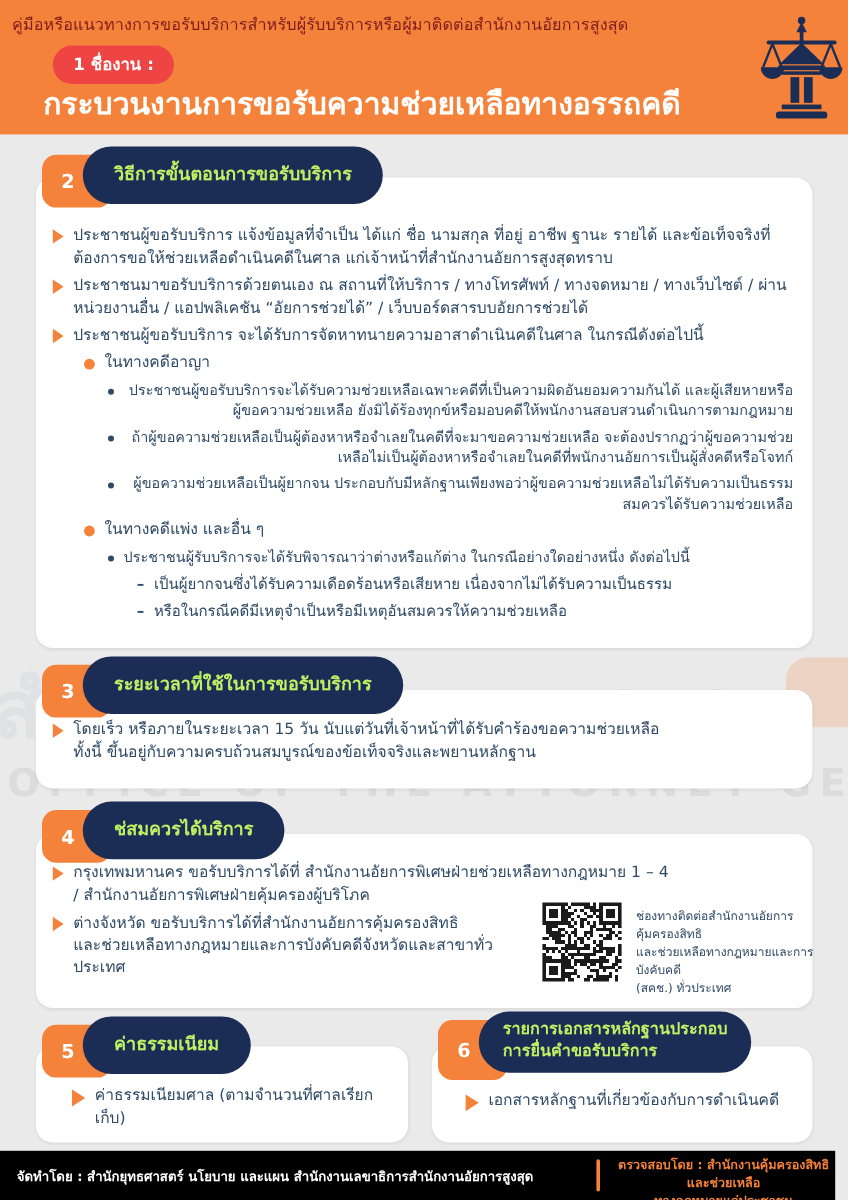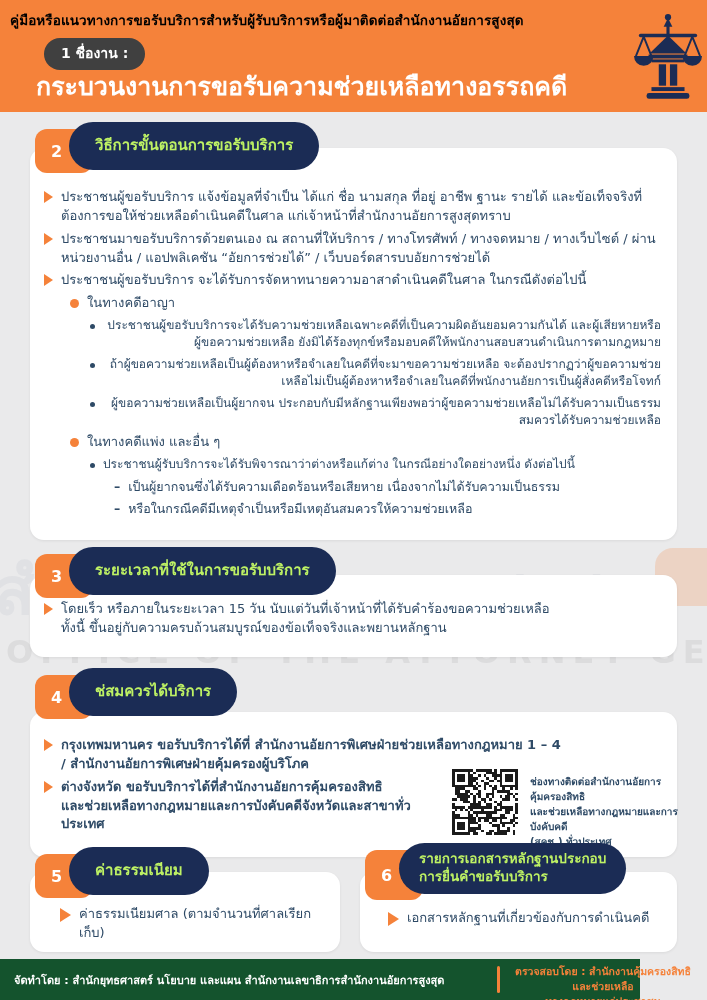--- a/index.html
+++ b/index.html
@@ -1,21 +1,21 @@
 <!DOCTYPE html>
 <html><head>
 <meta charset="utf-8">
 <style>
   html,body{margin:0;padding:0;background:#cfcfcf;}
   .page{position:relative;width:707px;height:1000px;background:#EAEAEB;overflow:hidden;
         font-family:"DejaVu Sans","Liberation Sans",sans-serif;color:#2E4A66;}
   
   .header{position:absolute;left:0;top:0;width:707px;height:112px;background:#F5823A;z-index:4;}
-  .hdr-line{position:absolute;left:10px;top:9px;font-size:13.5px;font-weight:bold;color:#000000;letter-spacing:.1px;}
-  .badge{position:absolute;left:44px;top:38px;background:#404040;color:#fff;font-size:14px;
+  .hdr-line{position:absolute;left:10px;top:9px;font-size:13.5px;font-weight:normal;color:#7f1d1d;letter-spacing:.1px;}
+  .badge{position:absolute;left:44px;top:38px;background:#ef4444;color:#fff;font-size:14px;
          font-weight:bold;padding:4px 17px 6px;border-radius:17px;}
   .big-title{position:absolute;left:36px;top:66px;font-size:25px;font-weight:bold;color:#fff;white-space:nowrap;}
   .logo{position:absolute;right:4px;top:11px;width:70px;height:92px;}
   
   .wm-thai{position:absolute;left:-6px;top:538px;font-size:66px;font-weight:bold;color:#E0E1E4;
            white-space:nowrap;z-index:1;letter-spacing:2px;}
   .wm-eng{position:absolute;left:6px;top:633px;font-size:32px;font-weight:bold;color:#DCDCDD;
           letter-spacing:7px;white-space:nowrap;z-index:1;}
   .wm-blob{position:absolute;right:-22px;top:548px;width:74px;height:58px;background:rgba(244,130,58,.22);
            border-radius:18px;z-index:1;}
@@ -37,21 +37,21 @@
        border-bottom:6px solid transparent;margin-top:3px;}
   .arr.big{border-left-width:11px;border-top-width:7px;border-bottom-width:7px;}
   .odot{flex:none;width:9px;height:9px;border-radius:50%;background:#F5823A;margin-top:5px;}
   .ddot{flex:none;width:5px;height:5px;border-radius:50%;background:#2E4A66;margin-top:7px;}
   .dashm{flex:none;font-weight:bold;}
   
   .qr{position:absolute;left:422px;top:57px;width:66px;height:66px;}
   .qr svg{width:66px;height:66px;}
   .qr-cap{position:absolute;left:500px;top:62px;width:152px;font-size:10px;line-height:1.5;color:#2E4A66;}
   
-  .footer{position:absolute;left:0;top:959px;width:625px;height:41px;background:#14532d;z-index:4;padding-left:15px;}
+  .footer{position:absolute;left:0;top:959px;width:696px;height:41px;background:#000000;z-index:4;}
   .f-left{position:absolute;left:14px;top:0;height:41px;display:flex;align-items:center;
           font-size:11px;font-weight:bold;color:#fff;width:470px;}
   .f-div{position:absolute;left:497px;top:7px;width:3px;height:27px;background:#F5823A;border-radius:2px;}
   .f-right{position:absolute;left:506px;top:5px;width:194px;text-align:center;font-size:10.5px;
            font-weight:bold;color:#F5823A;line-height:1.45;}
 </style>
 </head>
 <body>
 
 <div class="page">
@@ -150,21 +150,21 @@
         <div>โดยเร็ว หรือภายในระยะเวลา 15 วัน นับแต่วันที่เจ้าหน้าที่ได้รับคำร้องขอความช่วยเหลือ</div>
         <div>ทั้งนี้ ขึ้นอยู่กับความครบถ้วนสมบูรณ์ของข้อเท็จจริงและพยานหลักฐาน</div>
       </div>
     </div>
   </div>
 
   <div class="sec-head" style="left:35px;top:668px;">
     <div class="sec-num">4</div>
     <div class="sec-pill">ช่สมควรได้บริการ</div>
   </div>
-  <div class="card" style="left:30px;top:712px;width:647px;height:145px;padding:24px 16px 8px 14px;font-weight:bold;">
+  <div class="card" style="left:30px;top:695px;width:647px;height:145px;padding:24px 16px 8px 14px;">
     <div class="row">
       <span class="arr"></span>
       <div>
         <div>กรุงเทพมหานคร ขอรับบริการได้ที่ สำนักงานอัยการพิเศษฝ่ายช่วยเหลือทางกฎหมาย 1 – 4</div>
         <div>/ สำนักงานอัยการพิเศษฝ่ายคุ้มครองผู้บริโภค</div>
       </div>
     </div>
     <div class="row" style="margin-top:4px;max-width:400px;">
       <span class="arr"></span>
       <div>

